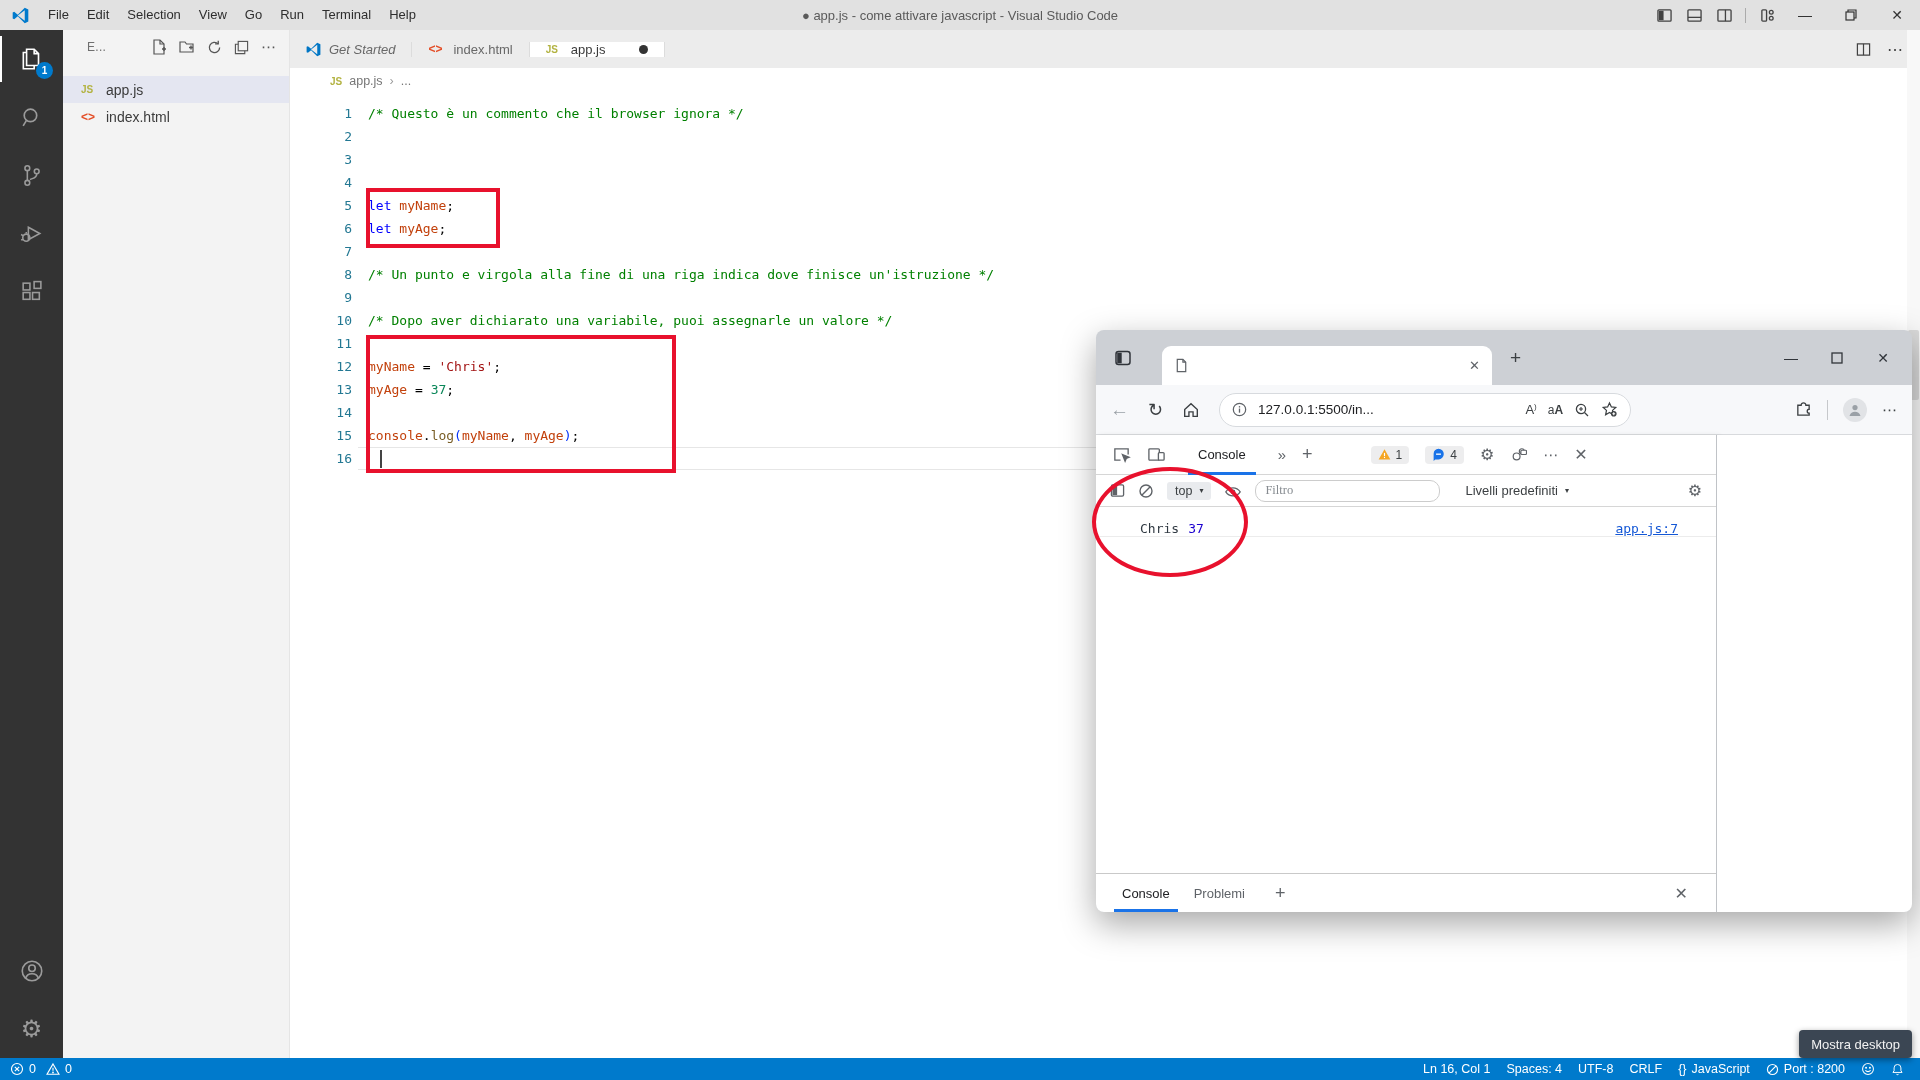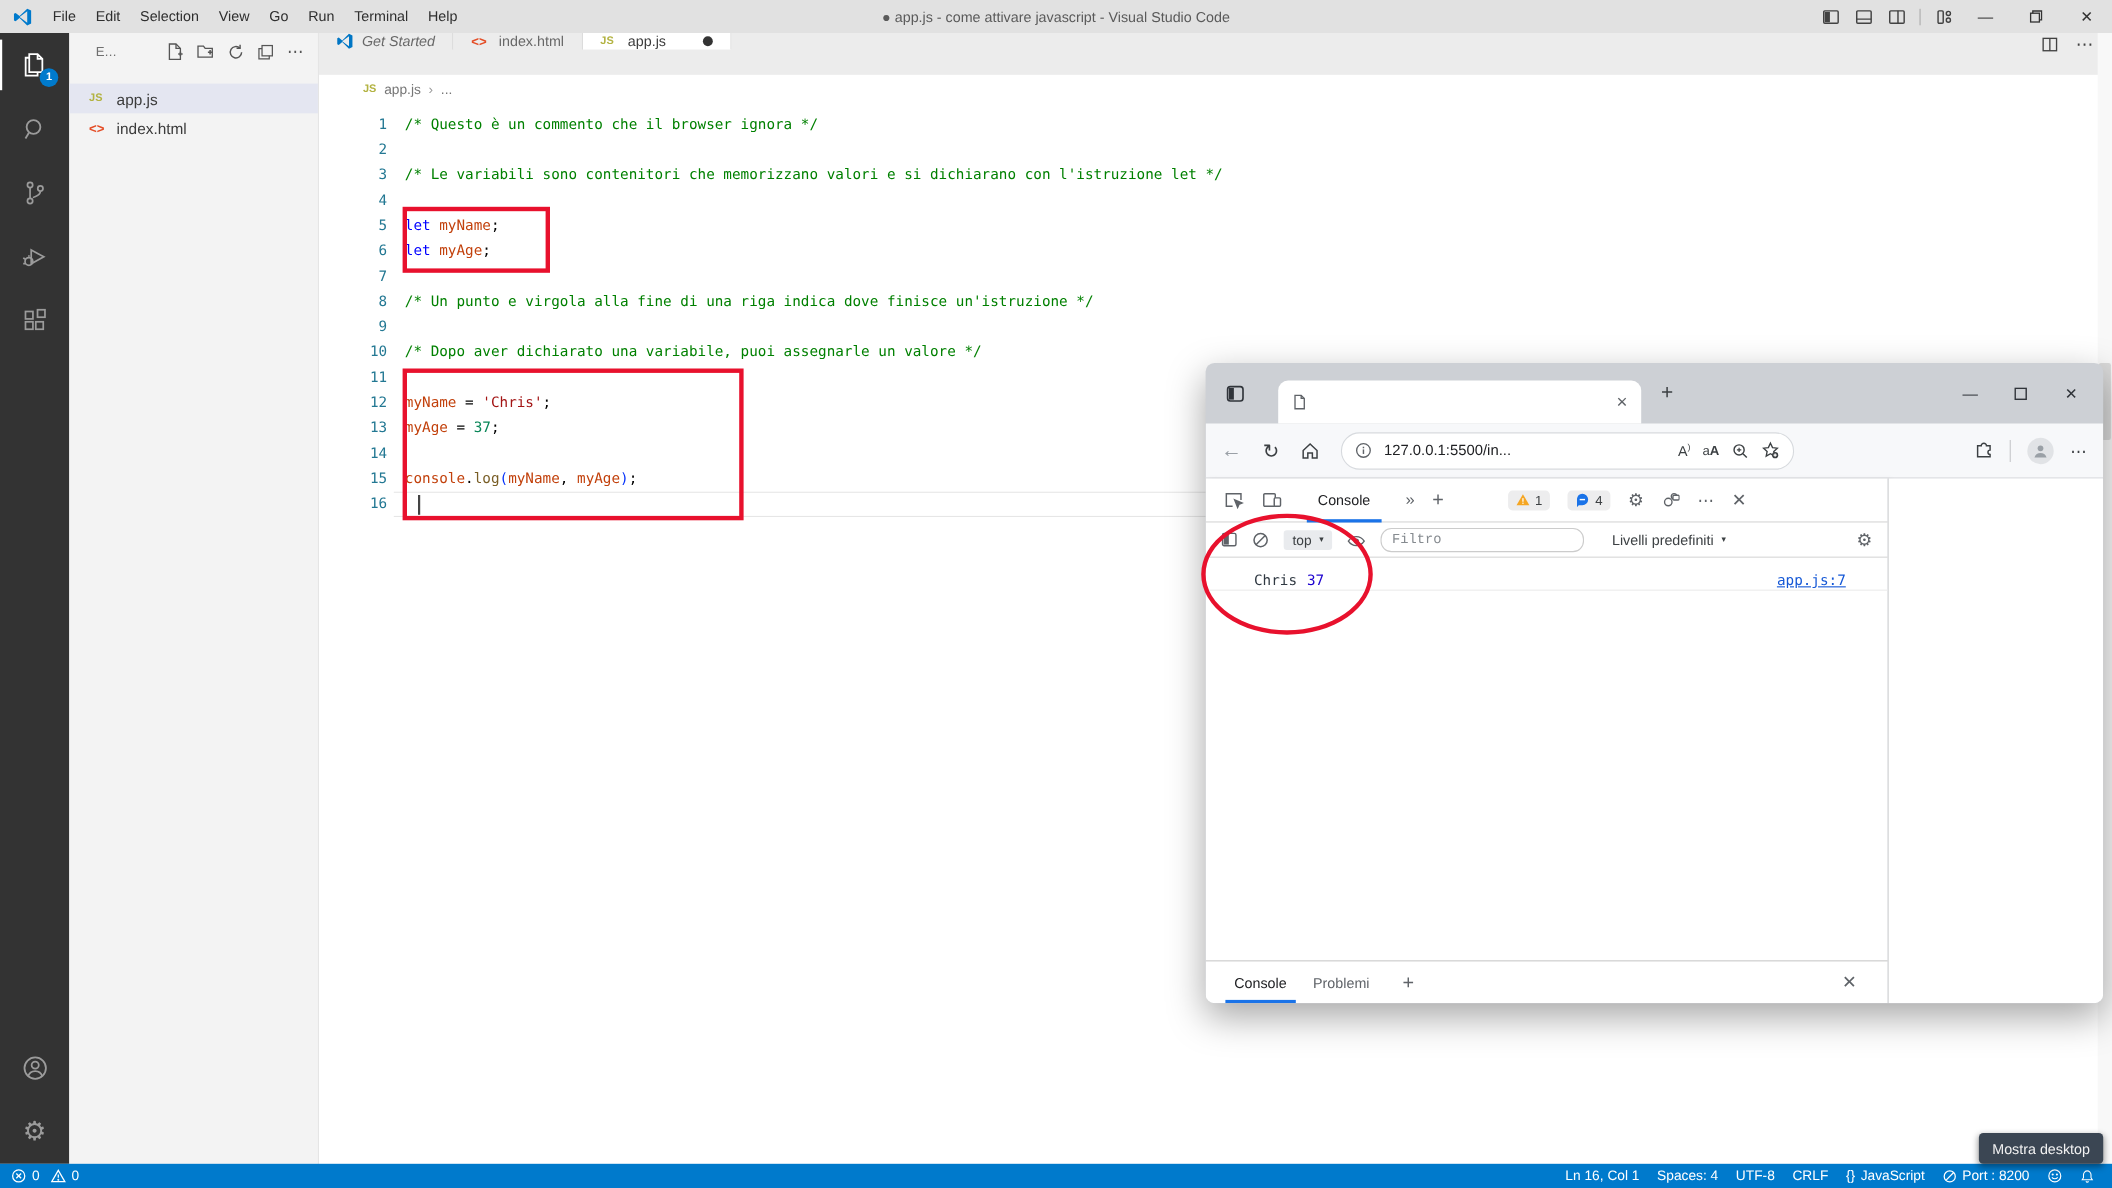--- a/index.html
+++ b/index.html
@@ -36,21 +36,21 @@
 .sh-icons{margin-left:auto;display:flex;align-items:center;gap:12px;color:#555}
 .sh-more{font-size:15px;letter-spacing:1px;color:#555}
 .file-list{padding-top:12px}
 .file-row{height:27px;display:flex;align-items:center;padding-left:18px;gap:8px;font-size:14px;color:#3b3b3b}
 .file-row.selected{background:#e4e6f1}
 .fi-js{font-size:10px;font-weight:bold;color:#b3b342;width:17px}
 .fi-html{font-size:12px;font-weight:bold;color:#e44d26;width:17px}
 
 
 .editor{left:290px;top:30px;width:1630px;height:1028px;background:#fff}
-.tabbar{height:38px;background:#ececec;display:flex;align-items:flex-start}
+.tabbar{height:38px;background:#ececec;display:flex;align-items:center}
 .tab{display:flex;align-items:center;padding:0 16px;gap:8px;font-size:13px;color:#686868;border-right:1px solid #dcdcdc;background:#ececec}
 .tab.active{background:#fff;color:#3b3b3b}
 .tab.italic .tab-label{font-style:italic}
 .tab-dot{width:9px;height:9px;border-radius:50%;background:#333;margin-left:26px}
 .tab-actions{margin-left:auto;display:flex;align-items:center;gap:16px;padding-right:16px;color:#424242}
 .tab-more{font-size:16px;letter-spacing:1px}
 .breadcrumb{height:26px;display:flex;align-items:center;gap:7px;padding-left:40px;font-size:12.5px;color:#767676}
 .bc-sep{color:#9a9a9a}
 .code{position:relative;padding-top:8px;font-family:"DejaVu Sans Mono",monospace;font-size:13px}
 .code-line{height:23px;display:flex;align-items:center;white-space:pre}
@@ -105,21 +105,21 @@
 .dt-tab{height:40px;display:flex;align-items:center;padding:0 16px;font-size:13px;color:#202124;position:relative}
 .dt-tab.active::after{content:"";position:absolute;left:6px;right:6px;bottom:0;height:3px;background:#1a73e8}
 .dt-chev{font-size:15px;color:#5f6368}
 .dt-plus{font-size:18px;color:#5f6368}
 .dt-badge{display:flex;align-items:center;gap:5px;background:#ededee;border-radius:4px;padding:2px 7px;font-size:12px;color:#3c4043}
 .dt-gear{font-size:16px;color:#5f6368}
 .dt-x{font-size:16px;color:#5f6368}
 .dt-filter{height:32px;border-bottom:1px solid #d6d6d6;display:flex;align-items:center;padding:0 14px 0 14px;gap:13px;flex:none}
 .dt-top-pill{display:flex;align-items:center;gap:7px;background:#e9ebee;border-radius:3px;padding:2px 8px;font-size:12.5px;color:#3c4043}
 .dt-caret{font-size:8px;color:#3c4043}
-.dt-filter-input{width:185px;height:22px;border:1px solid #ccc;border-radius:10px;padding:0 9px;font-size:12.5px;color:#202124;outline:none;font-family:Liberation Mono, monospace}
+.dt-filter-input{width:185px;height:22px;border:1px solid #ccc;border-radius:10px;padding:0 9px;font-size:12.5px;color:#202124;outline:none;font-family:Liberation Serif, serif}
 .dt-filter-input::placeholder{color:#868b90}
 .dt-levels{display:flex;align-items:center;gap:7px;font-size:13px;color:#3c4043;margin-left:12px}
 .dt-filter .dt-gear{margin-left:auto}
 .dt-log-row{height:30px;border-bottom:1px solid #ececec;display:flex;align-items:flex-end;padding:0 38px 0 44px;font-family:"DejaVu Sans Mono",monospace;font-size:13px;flex:none}
 .dt-log-text{color:#303942}
 .dt-log-num{color:#1c00cf;margin-left:9px}
 .dt-log-link{margin-left:auto;color:#1558d6;text-decoration:underline}
 .dt-empty{flex:1}
 .dt-drawer{height:39px;border-top:1px solid #c9c9c9;display:flex;align-items:center;padding:0 14px;flex:none}
 .drawer-tab{height:38px;display:flex;align-items:center;padding:0 12px;font-size:13px;color:#5f6368;position:relative}
@@ -316,21 +316,21 @@
     </div>
     <div class="breadcrumb">
       <span class="fi-js" style="width:auto">JS</span>
       <span>app.js</span>
       <span class="bc-sep">›</span>
       <span>...</span>
     </div>
     <div class="code" id="code-holder">
         <div class="code-line"><span class="ln">1</span><span class="lt"><span class="tok-comment">/* Questo è un commento che il browser ignora */</span></span></div>
         <div class="code-line"><span class="ln">2</span><span class="lt"></span></div>
-        <div class="code-line"><span class="ln">3</span><span class="lt"><span class="tok-comment">/* Le variabili sono contenitori che memorizzano valori e si dichiarano con l'istruzione let */</span></span></div>
+        <div class="code-line"><span class="ln">3</span></div>
         <div class="code-line"><span class="ln">4</span><span class="lt"></span></div>
         <div class="code-line"><span class="ln">5</span><span class="lt"><span class="tok-keyword">let</span><span class="tok-plain"> </span><span class="tok-variable">myName</span><span class="tok-plain">;</span></span></div>
         <div class="code-line"><span class="ln">6</span><span class="lt"><span class="tok-keyword">let</span><span class="tok-plain"> </span><span class="tok-variable">myAge</span><span class="tok-plain">;</span></span></div>
         <div class="code-line"><span class="ln">7</span><span class="lt"></span></div>
         <div class="code-line"><span class="ln">8</span><span class="lt"><span class="tok-comment">/* Un punto e virgola alla fine di una riga indica dove finisce un'istruzione */</span></span></div>
         <div class="code-line"><span class="ln">9</span><span class="lt"></span></div>
         <div class="code-line"><span class="ln">10</span><span class="lt"><span class="tok-comment">/* Dopo aver dichiarato una variabile, puoi assegnarle un valore */</span></span></div>
         <div class="code-line"><span class="ln">11</span><span class="lt"></span></div>
         <div class="code-line"><span class="ln">12</span><span class="lt"><span class="tok-variable">myName</span><span class="tok-plain"> = </span><span class="tok-string">'Chris'</span><span class="tok-plain">;</span></span></div>
         <div class="code-line"><span class="ln">13</span><span class="lt"><span class="tok-variable">myAge</span><span class="tok-plain"> = </span><span class="tok-number">37</span><span class="tok-plain">;</span></span></div>

